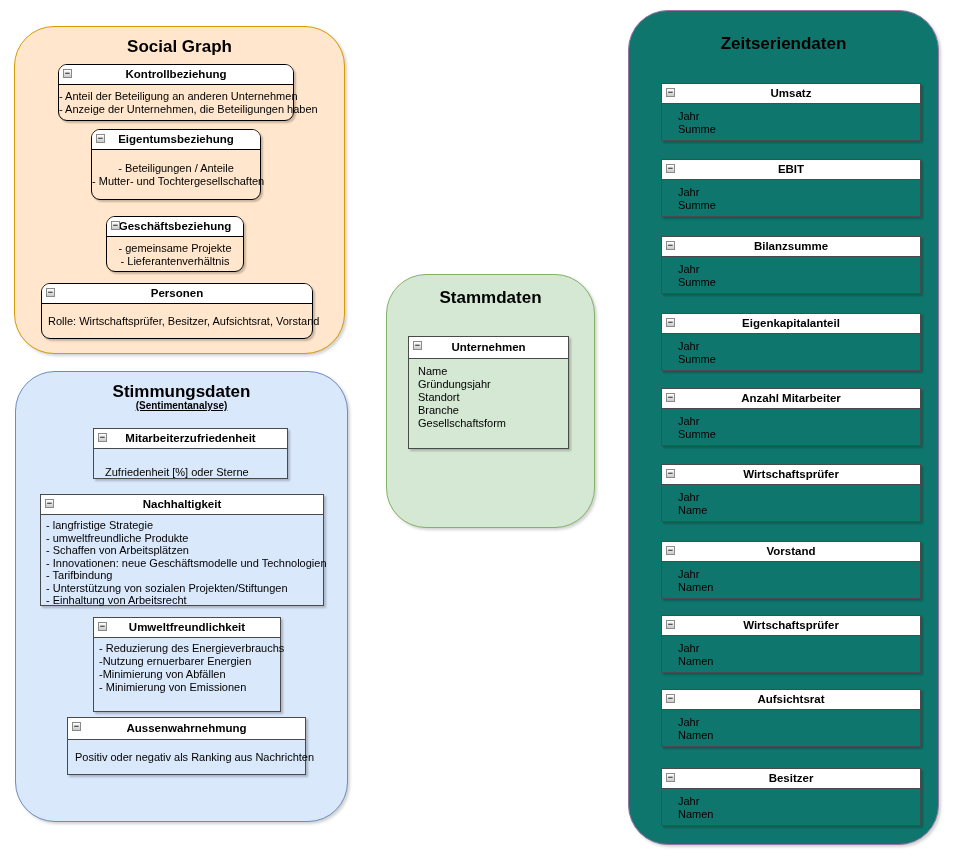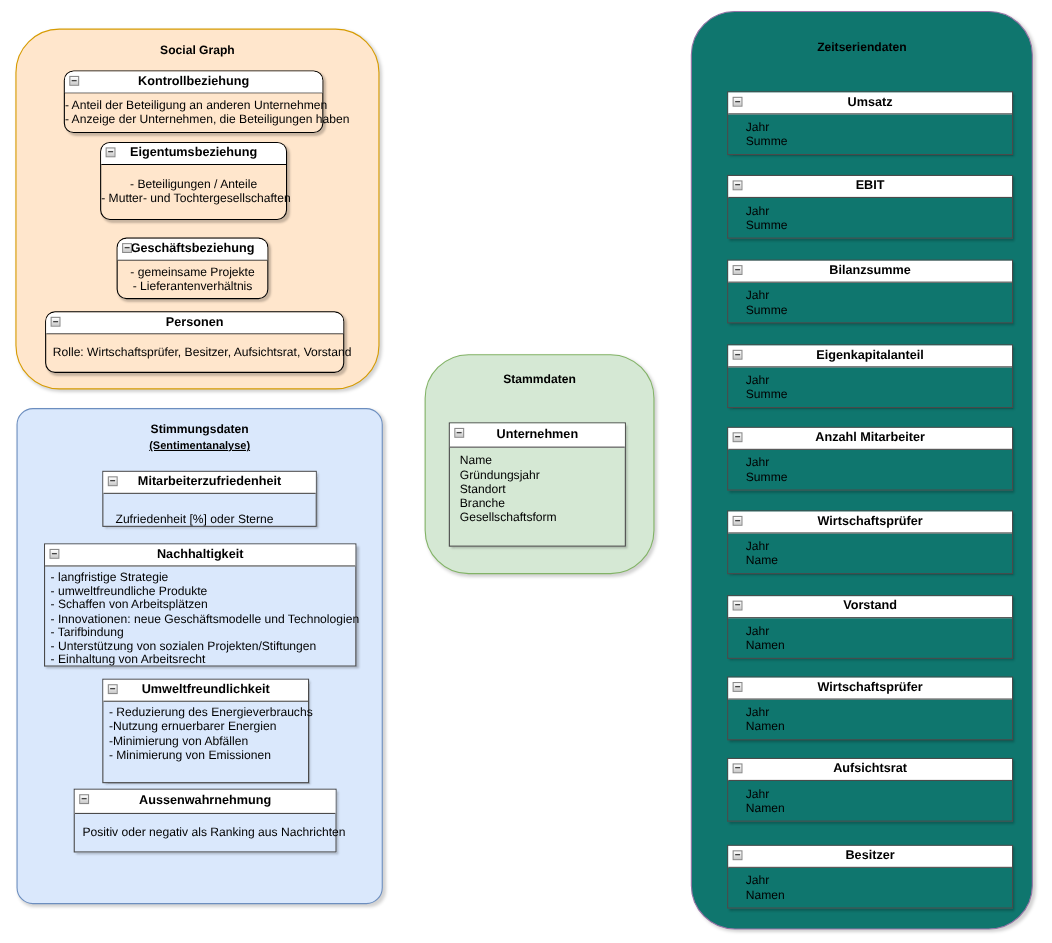--- a/index.html
+++ b/index.html
@@ -13,27 +13,27 @@
   }
   
   .container {
     position: absolute;
     border: 1px solid;
     border-radius: 40px;
     box-shadow: 2px 2px 3px rgba(0,0,0,0.18);
     box-sizing: border-box;
   }
   .c-orange { background: #FFE6CC; border-color: #D79B00; }
-  .c-blue   { background: #DAE8FC; border-color: #6C8EBF; border-radius: 15px; }
+  .c-blue   { background: #DAE8FC; border-color: #6C8EBF; }
   .c-green  { background: #D5E8D4; border-color: #82B366; }
   .c-purple { background: #0f766e; border-color: #9673A6; }
   .group-title {
     text-align: center;
     font-weight: bold;
-    font-size: 11px;
+    font-size: 17px;
     line-height: 15px;
   }
   .group-subtitle {
     text-align: center;
     font-weight: bold;
     font-size: 10px;
     line-height: 13px;
     text-decoration: underline;
   }
   
@@ -183,21 +183,21 @@
       <div class="ebox-header tall">
         <span class="collapse">−</span>
         <span>Aussenwahrnehmung</span>
       </div>
       <div class="ebox-body vcenter" style="height:35px; padding-left:7px;">
         <div class="line">Positiv oder negativ als Ranking aus Nachrichten</div>
       </div>
     </div>
   </section>
 
-  <section class="container c-green" style="left:386px; top:274px; width:209px; height:200px;margin-top:48px;">
+  <section class="container c-green" style="left:386px; top:274px; width:209px; height:254px;">
     <div class="group-title" style="margin-top:15px;">Stammdaten</div>
 
     <div class="ebox" style="left:21px; top:61px; width:161px; height:113px;">
       <div class="ebox-header tall">
         <span class="collapse">−</span>
         <span>Unternehmen</span>
       </div>
       <div class="ebox-body" style="padding:6px 0 0 9px;">
         <div class="line">Name</div>
         <div class="line">Gründungsjahr</div>

